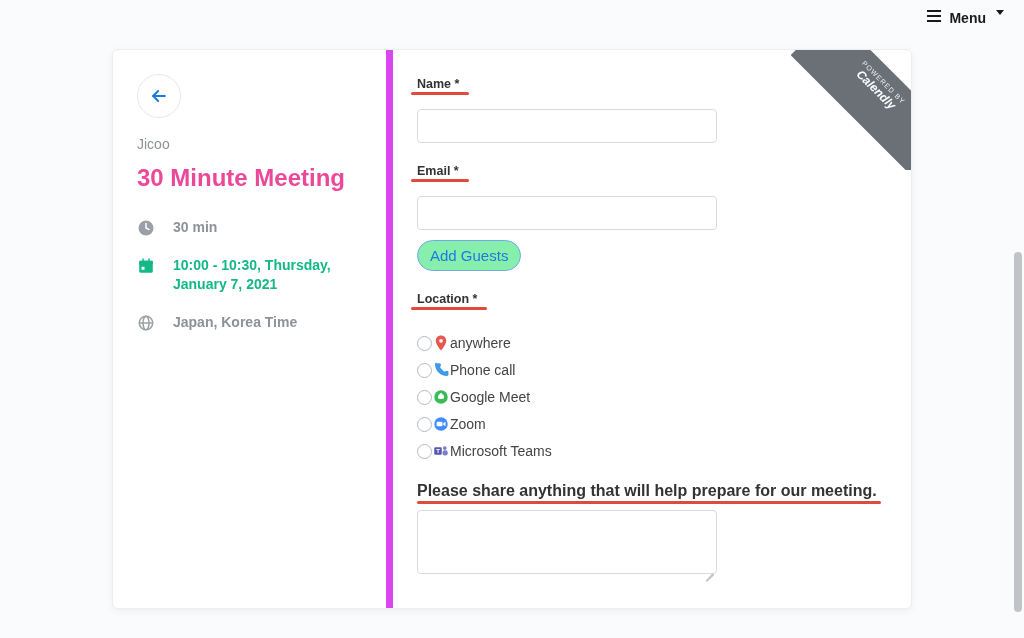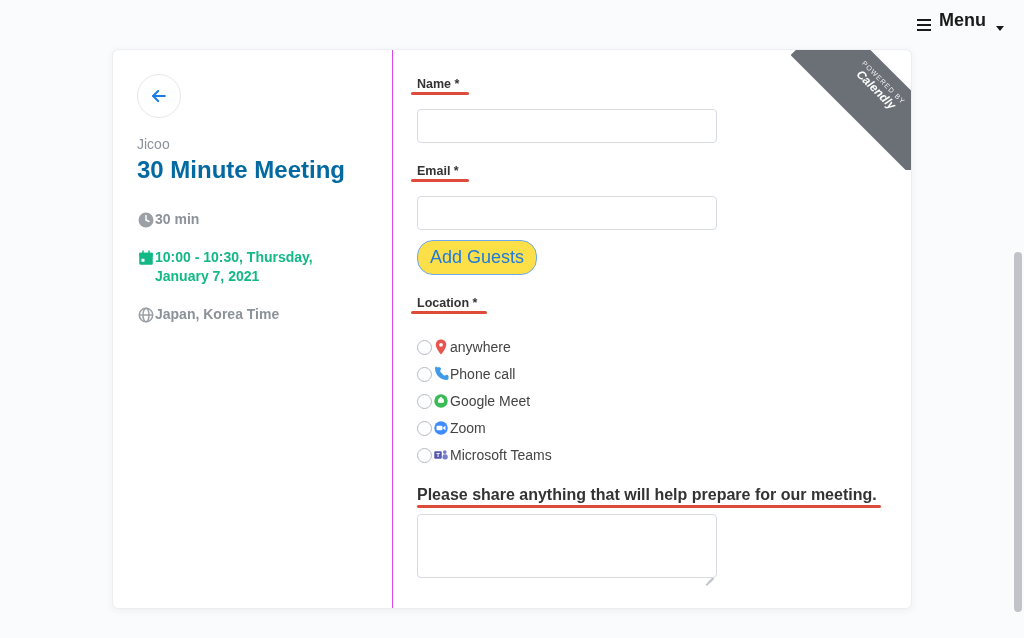--- a/index.html
+++ b/index.html
@@ -1,39 +1,39 @@
 <!DOCTYPE html>
 <html><head>
   <meta charset="utf-8">
   <style>
     * { margin:0; padding:0; box-sizing:border-box; font-family: -apple-system, BlinkMacSystemFont, "Segoe UI", Helvetica, Arial, sans-serif; }
     body { background:#fafbfc; width:1024px; height:638px; overflow:hidden; position:relative; }
     .topbar { position:absolute; top:10px; right:20px; display:flex; align-items:center; gap:10px; }
-    .menu-btn { display:flex; align-items:flex-end; gap:8px; font-size:18px; font-weight:600; color:#1a1a1a; cursor:pointer; }
+    .menu-btn { display:flex; align-items:flex-start; gap:8px; font-size:14px; font-weight:600; color:#1a1a1a; cursor:pointer; }
     .hamburger { display:inline-flex; flex-direction:column; gap:3px; }
     .hamburger span { display:block; width:14px; height:2px; background:#1a1a1a; }
     .caret-down { width:0; height:0; border-left:4px solid transparent; border-right:4px solid transparent; border-top:5px solid #1a1a1a; margin-left:2px; }
     .card { position:absolute; left:112px; top:49px; width:800px; height:560px; background:#fff; border:1px solid #eceef1; border-radius:6px; box-shadow:0 2px 8px rgba(0,0,0,0.05); display:flex; overflow:hidden; }
-    .left-pane { width:280px; border-right:1px solid #d946ef; padding:24px 24px 24px 24px; }
+    .left-pane { width:280px; border-right:7px solid #d946ef; padding:24px 24px 24px 24px; }
     .back-btn { width:44px; height:44px; border:1px solid #e6e8eb; border-radius:50%; display:flex; align-items:center; justify-content:center; cursor:pointer; }
     .back-arrow { color:#1f7ae0; }
     .organizer { color:#8c929a; font-size:14px; margin-top:18px; }
-    .meeting-title { font-size:24px; font-weight:700; color:#0369a1; margin-top:4px; }
+    .meeting-title { font-size:24px; font-weight:700; color:#ec4899; margin-top:12px; }
     .meta { margin-top:26px; display:flex; flex-direction:column; gap:18px; }
-    .meta-row { display:flex; align-items:flex-start; gap:0; }
+    .meta-row { display:flex; align-items:flex-start; gap:18px; }
     .meta-icon { width:18px; height:18px; flex:0 0 18px; color:#9aa0a6; margin-top:1px; }
     .meta-text { font-size:14px; font-weight:600; color:#8c929a; line-height:1.4; }
     .meta-text.green { color:#12b886; }
     .right-pane { flex:1; padding:24px 30px 24px 24px; position:relative; overflow:hidden; }
     .form-title { font-size:18px; font-weight:700; color:#222; margin-bottom:16px; }
     .field-label { font-size:12.5px; font-weight:700; color:#333; display:inline-block; position:relative; margin-bottom:18px; }
     .field-label.underline::after { content:""; position:absolute; left:-6px; right:-10px; bottom:-4px; height:3px; background:#de4b3a; border-radius:2px; }
     .text-input { width:300px; height:34px; border:1px solid #d7dbe0; border-radius:4px; padding:6px 10px; font-size:14px; display:block; }
     .field-group { margin-bottom:18px; }
-    .add-guests { border:1px solid #6ea9ec; color:#1f7ae0; background:#fde047; font-size:18px; padding:6px 12px; border-radius:16px; cursor:pointer; }
+    .add-guests { border:1px solid #6ea9ec; color:#1f7ae0; background:#86efac; font-size:15px; padding:6px 12px; border-radius:16px; cursor:pointer; }
     .radio-list { display:flex; flex-direction:column; gap:9px; margin-top:10px; }
     .radio-row { display:flex; align-items:center; }
     .radio-circle { width:15px; height:15px; border:1.5px solid #b5bac1; border-radius:50%; flex:0 0 15px; }
     .loc-icon { width:18px; height:18px; flex:0 0 18px; display:flex; align-items:center; justify-content:center; }
     .loc-label { font-size:14px; color:#444; }
     .notes-group { margin-top:22px; }
     .notes-label { font-size:16px; font-weight:700; color:#333; position:relative; display:inline-block; }
     .notes-label::after { content:""; position:absolute; left:0; right:-4px; bottom:-4px; height:3px; background:#de4b3a; border-radius:2px; }
     .notes-ta { width:300px; height:64px; border:1px solid #d7dbe0; border-radius:4px; margin-top:10px; padding:6px 10px; font-size:14px; resize:none; position:relative; }
     .ta-wrap { position:relative; width:300px; }

